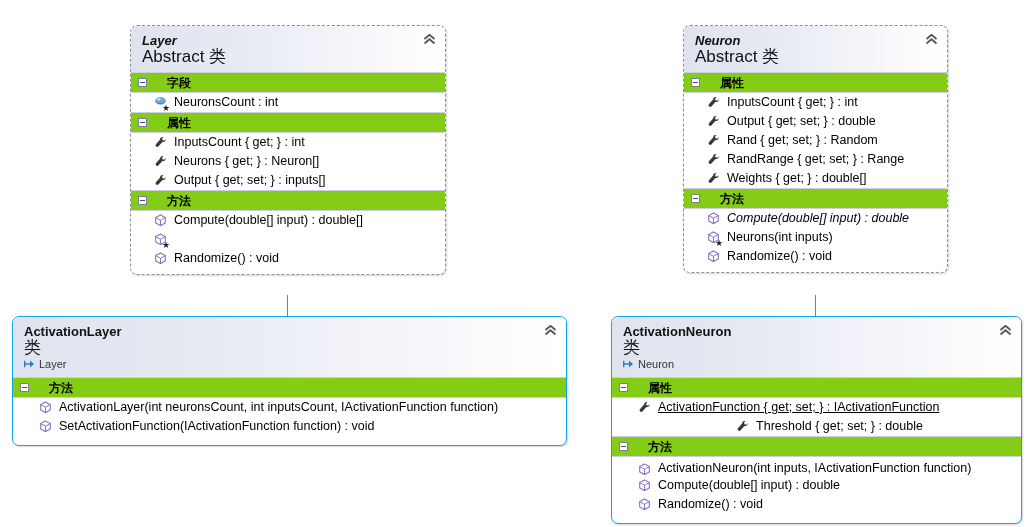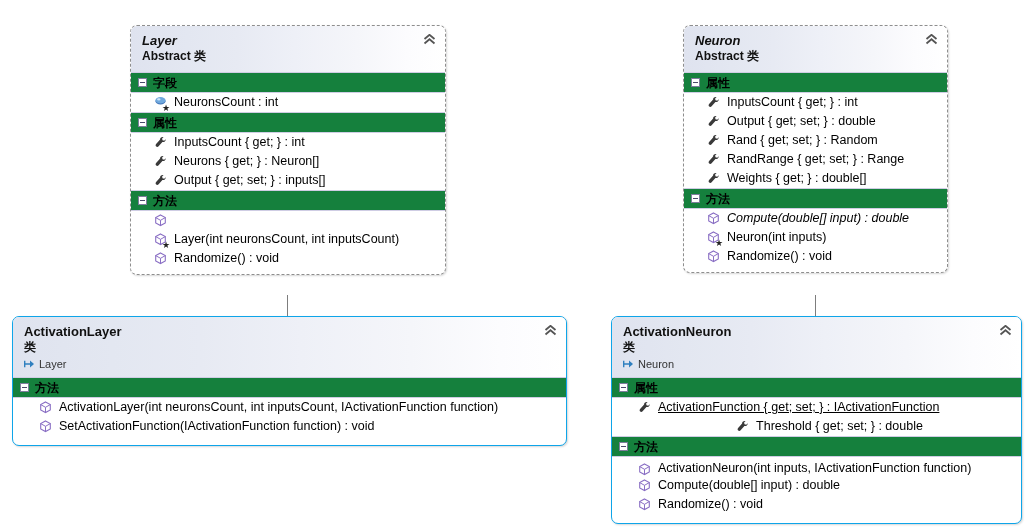--- a/index.html
+++ b/index.html
@@ -54,25 +54,25 @@
   .cb-title {
     font-size: 13px;
     font-weight: bold;
     color: #111111;
     line-height: 15px;
     letter-spacing: 0px;
   }
   .cb-title.italic { font-style: italic; }
 
   .cb-kind {
-    font-size: 12px;
+    font-size: 17px;
     color: #111111;
     line-height: 15px;
     margin-top: 1px;
-    font-weight: bold;
+    font-weight: normal;
   }
 
   .cb-base {
     font-size: 11px;
     color: #333333;
     line-height: 14px;
     margin-top: 2px;
     display: flex;
     align-items: center;
     gap: 4px;
@@ -84,28 +84,28 @@
     top: 6px;
     width: 16px;
     height: 14px;
     display: flex;
     align-items: center;
     justify-content: center;
   }
 
   
   .section-hdr {
-    background: #15803d;
+    background: #84cc16;
     border-top: 1px solid #cfcde4;
     border-bottom: 1px solid #cfcde4;
     height: 19px;
     display: flex;
     align-items: center;
     padding-left: 7px;
-    gap: 6px;
+    gap: 20px;
     font-size: 12px;
     font-weight: bold;
     color: #000000;
   }
   .section-hdr .sec-label { line-height: 14px; }
 
   .expander {
     width: 9px; height: 9px;
     box-sizing: border-box;
     border: 1px solid #7d7d9c;
@@ -243,31 +243,31 @@
       <span class="sec-label">方法</span>
     </div>
     <div class="member-row">
       <span class="icon-wrap">
         <svg width="13" height="13" viewBox="0 0 13 13">
           <polygon points="6.5,1 11.3,3.6 11.3,9.0 6.5,11.6 1.7,9.0 1.7,3.6" fill="#ffffff" stroke="#8a6fc4" stroke-width="1.1"></polygon>
           <polyline points="1.7,3.6 6.5,6.3 11.3,3.6" fill="none" stroke="#8a6fc4" stroke-width="1"></polyline>
           <line x1="6.5" y1="6.3" x2="6.5" y2="11.6" stroke="#8a6fc4" stroke-width="1"></line>
         </svg>
       </span>
+      <span class="m-text">Compute(double[] input) : double[]</span>
     </div>
     <div class="member-row">
       <span class="icon-wrap">
         <svg width="13" height="13" viewBox="0 0 13 13">
           <polygon points="6.5,1 11.3,3.6 11.3,9.0 6.5,11.6 1.7,9.0 1.7,3.6" fill="#ffffff" stroke="#8a6fc4" stroke-width="1.1"></polygon>
           <polyline points="1.7,3.6 6.5,6.3 11.3,3.6" fill="none" stroke="#8a6fc4" stroke-width="1"></polyline>
           <line x1="6.5" y1="6.3" x2="6.5" y2="11.6" stroke="#8a6fc4" stroke-width="1"></line>
         </svg>
         <span class="static-star">★</span>
       </span>
-      <span class="m-text">Layer(int neuronsCount, int inputsCount)</span>
     </div>
     <div class="member-row">
       <span class="icon-wrap">
         <svg width="13" height="13" viewBox="0 0 13 13">
           <polygon points="6.5,1 11.3,3.6 11.3,9.0 6.5,11.6 1.7,9.0 1.7,3.6" fill="#ffffff" stroke="#8a6fc4" stroke-width="1.1"></polygon>
           <polyline points="1.7,3.6 6.5,6.3 11.3,3.6" fill="none" stroke="#8a6fc4" stroke-width="1"></polyline>
           <line x1="6.5" y1="6.3" x2="6.5" y2="11.6" stroke="#8a6fc4" stroke-width="1"></line>
         </svg>
       </span>
       <span class="m-text">Randomize() : void</span>
@@ -348,21 +348,21 @@
     </div>
     <div class="member-row">
       <span class="icon-wrap">
         <svg width="13" height="13" viewBox="0 0 13 13">
           <polygon points="6.5,1 11.3,3.6 11.3,9.0 6.5,11.6 1.7,9.0 1.7,3.6" fill="#ffffff" stroke="#8a6fc4" stroke-width="1.1"></polygon>
           <polyline points="1.7,3.6 6.5,6.3 11.3,3.6" fill="none" stroke="#8a6fc4" stroke-width="1"></polyline>
           <line x1="6.5" y1="6.3" x2="6.5" y2="11.6" stroke="#8a6fc4" stroke-width="1"></line>
         </svg>
         <span class="static-star">★</span>
       </span>
-      <span class="m-text">Neuron(int inputs)</span>
+      <span class="m-text">Neurons(int inputs)</span>
     </div>
     <div class="member-row">
       <span class="icon-wrap">
         <svg width="13" height="13" viewBox="0 0 13 13">
           <polygon points="6.5,1 11.3,3.6 11.3,9.0 6.5,11.6 1.7,9.0 1.7,3.6" fill="#ffffff" stroke="#8a6fc4" stroke-width="1.1"></polygon>
           <polyline points="1.7,3.6 6.5,6.3 11.3,3.6" fill="none" stroke="#8a6fc4" stroke-width="1"></polyline>
           <line x1="6.5" y1="6.3" x2="6.5" y2="11.6" stroke="#8a6fc4" stroke-width="1"></line>
         </svg>
       </span>
       <span class="m-text">Randomize() : void</span>

